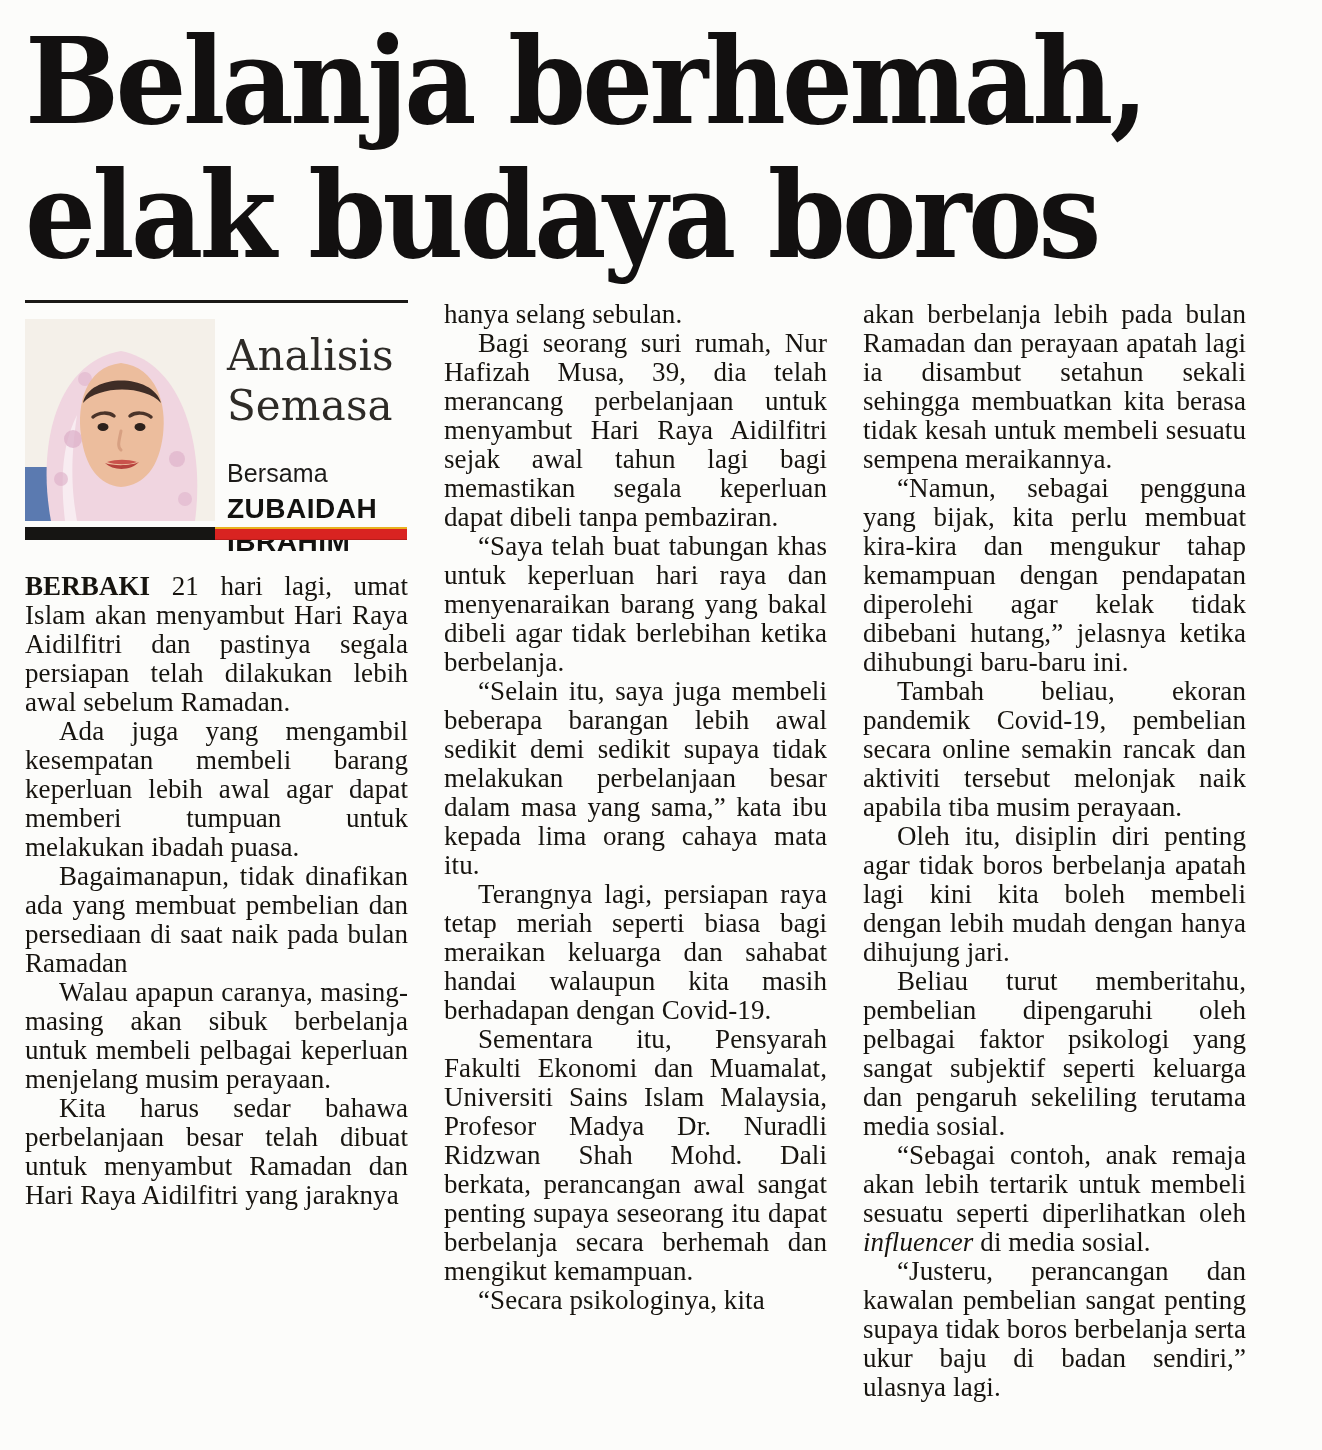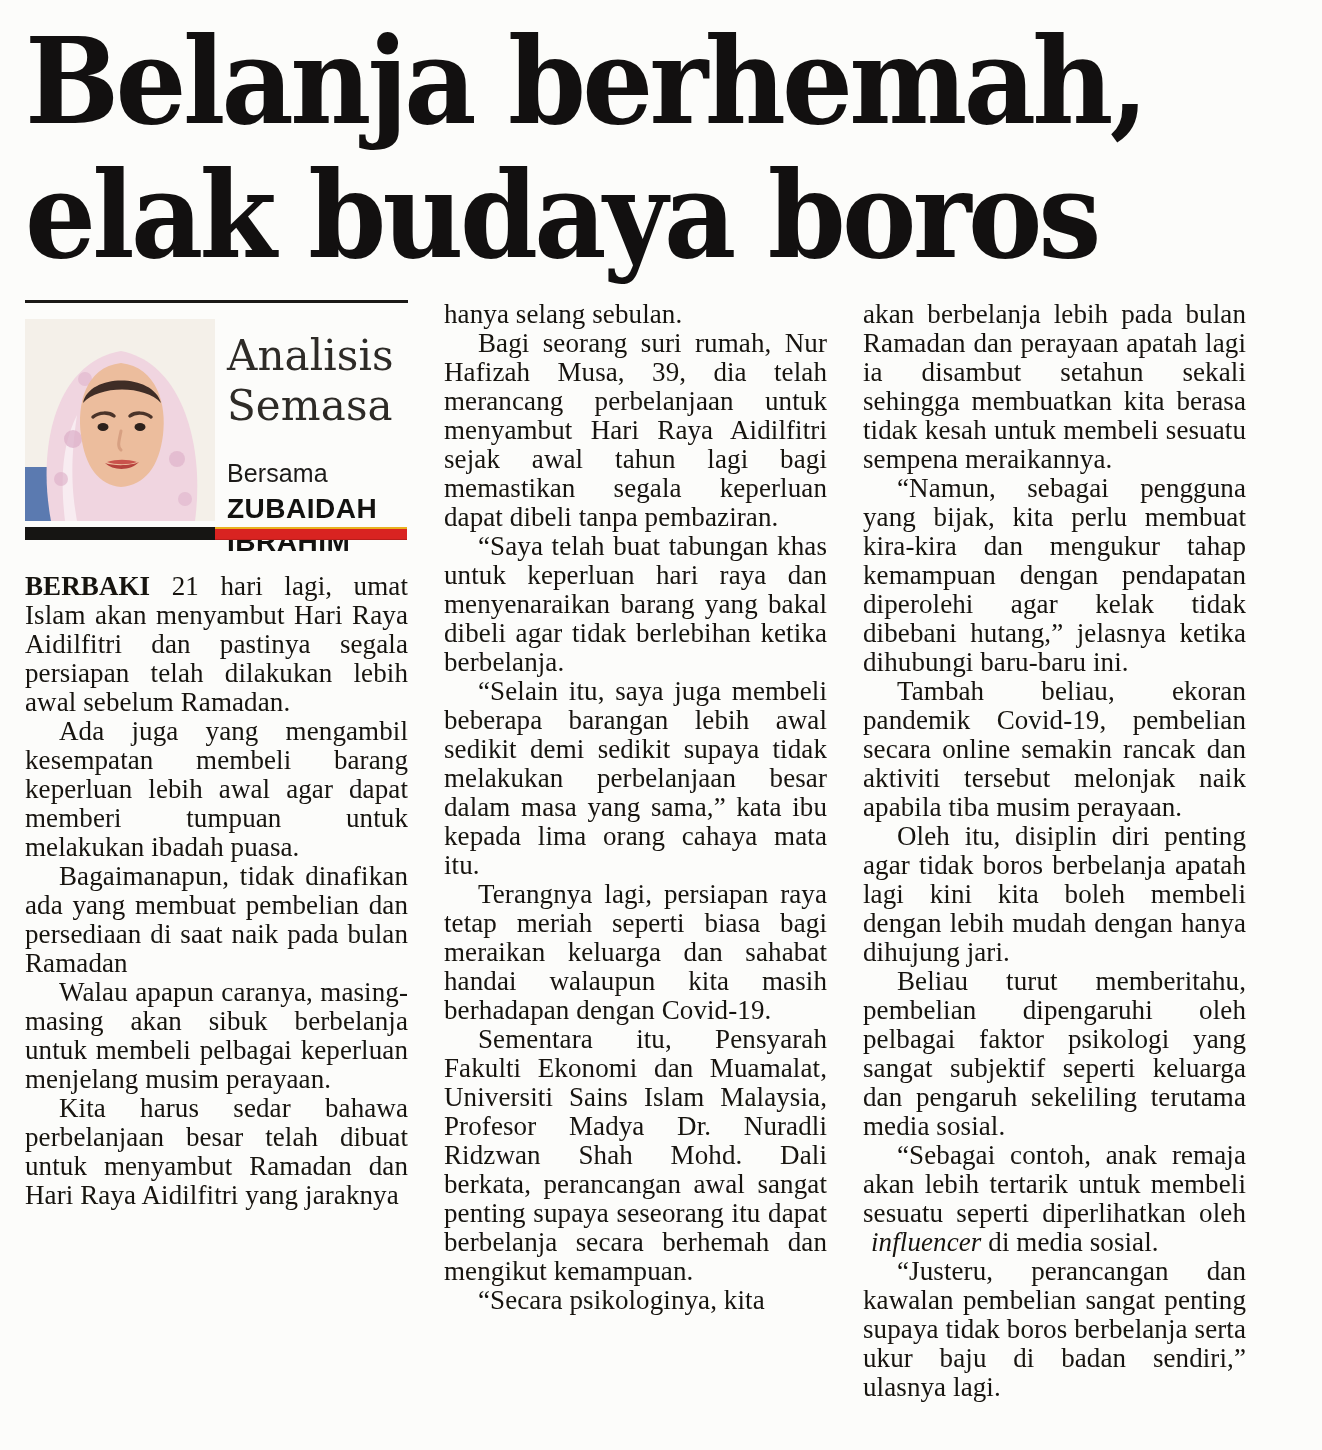--- a/index.html
+++ b/index.html
@@ -65,21 +65,21 @@
     font-weight:bold;
     font-size:28px;
     line-height:33px;
     letter-spacing:0.5px;
     color:#131210;
     margin-top:4px;
   }
   .bar{display:flex;height:13px;margin-top:6px;width:382px;}
   .bar-black{width:190px;background:#161513;}
   .bar-red{flex:1;background:#d92321;box-shadow:0 2px 0 #e9b11e inset, 0 -1px 0 #b71d1b inset;}
-  em{font-style:italic;margin-left:8px;}
+  em{font-style:italic;}
 </style>
 </head>
 <body>
 
 <div class="page">
 
   <h1 class="headline"><span>Belanja berhemah,</span><br><span>elak budaya boros</span></h1>
 
   <div class="content">
 

